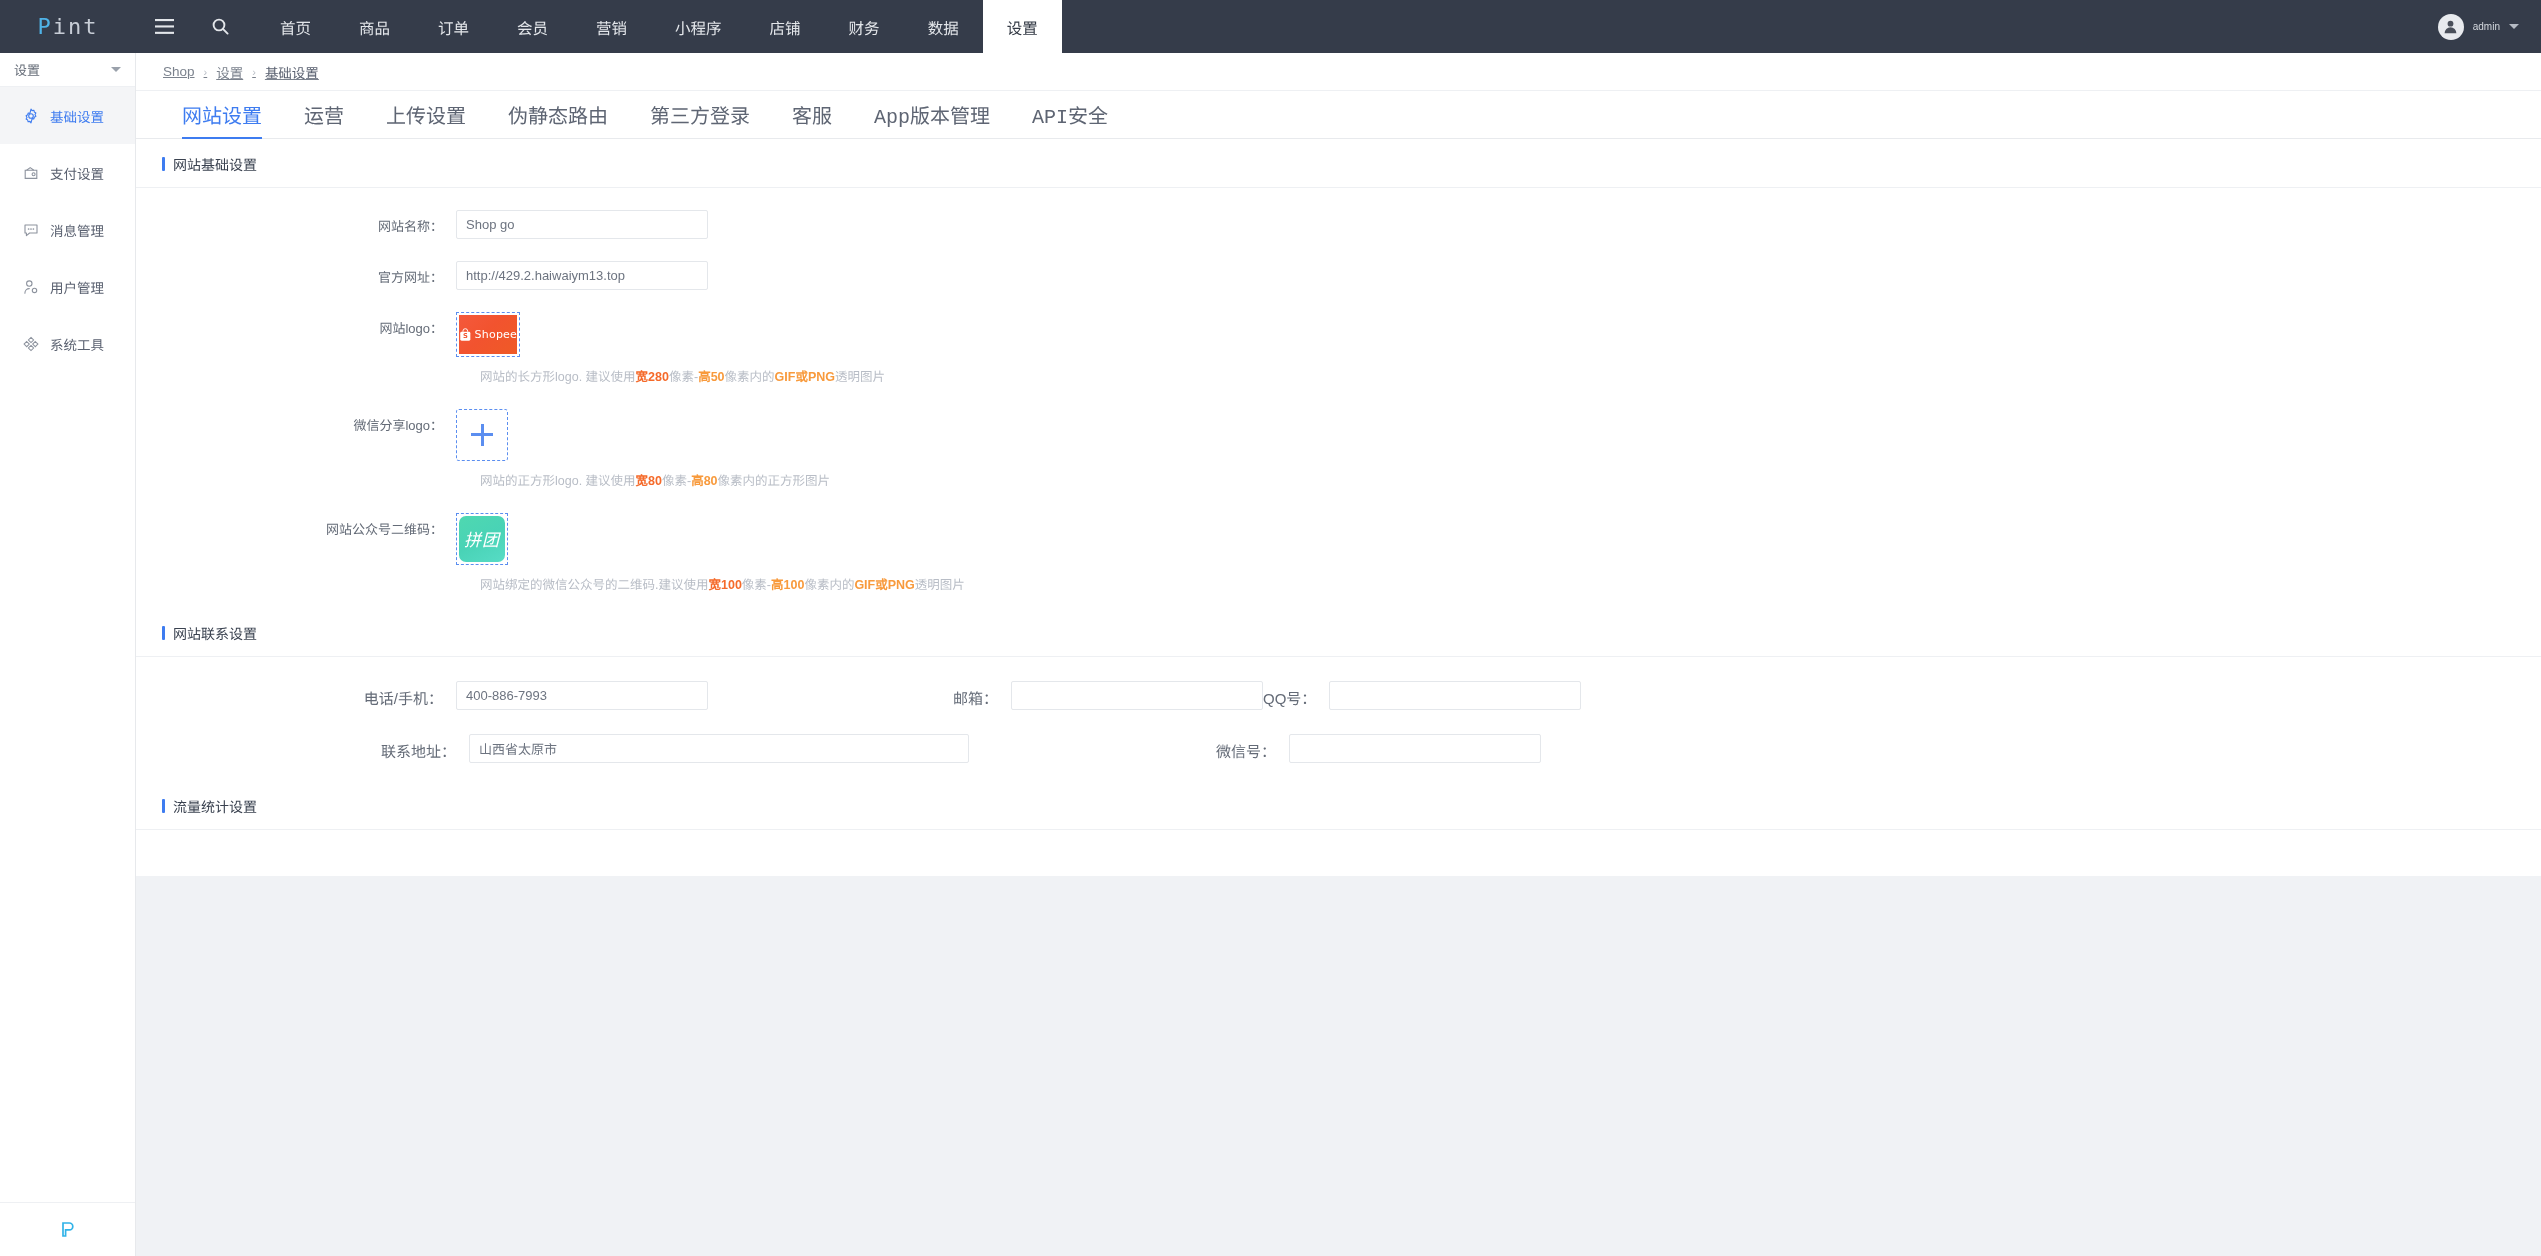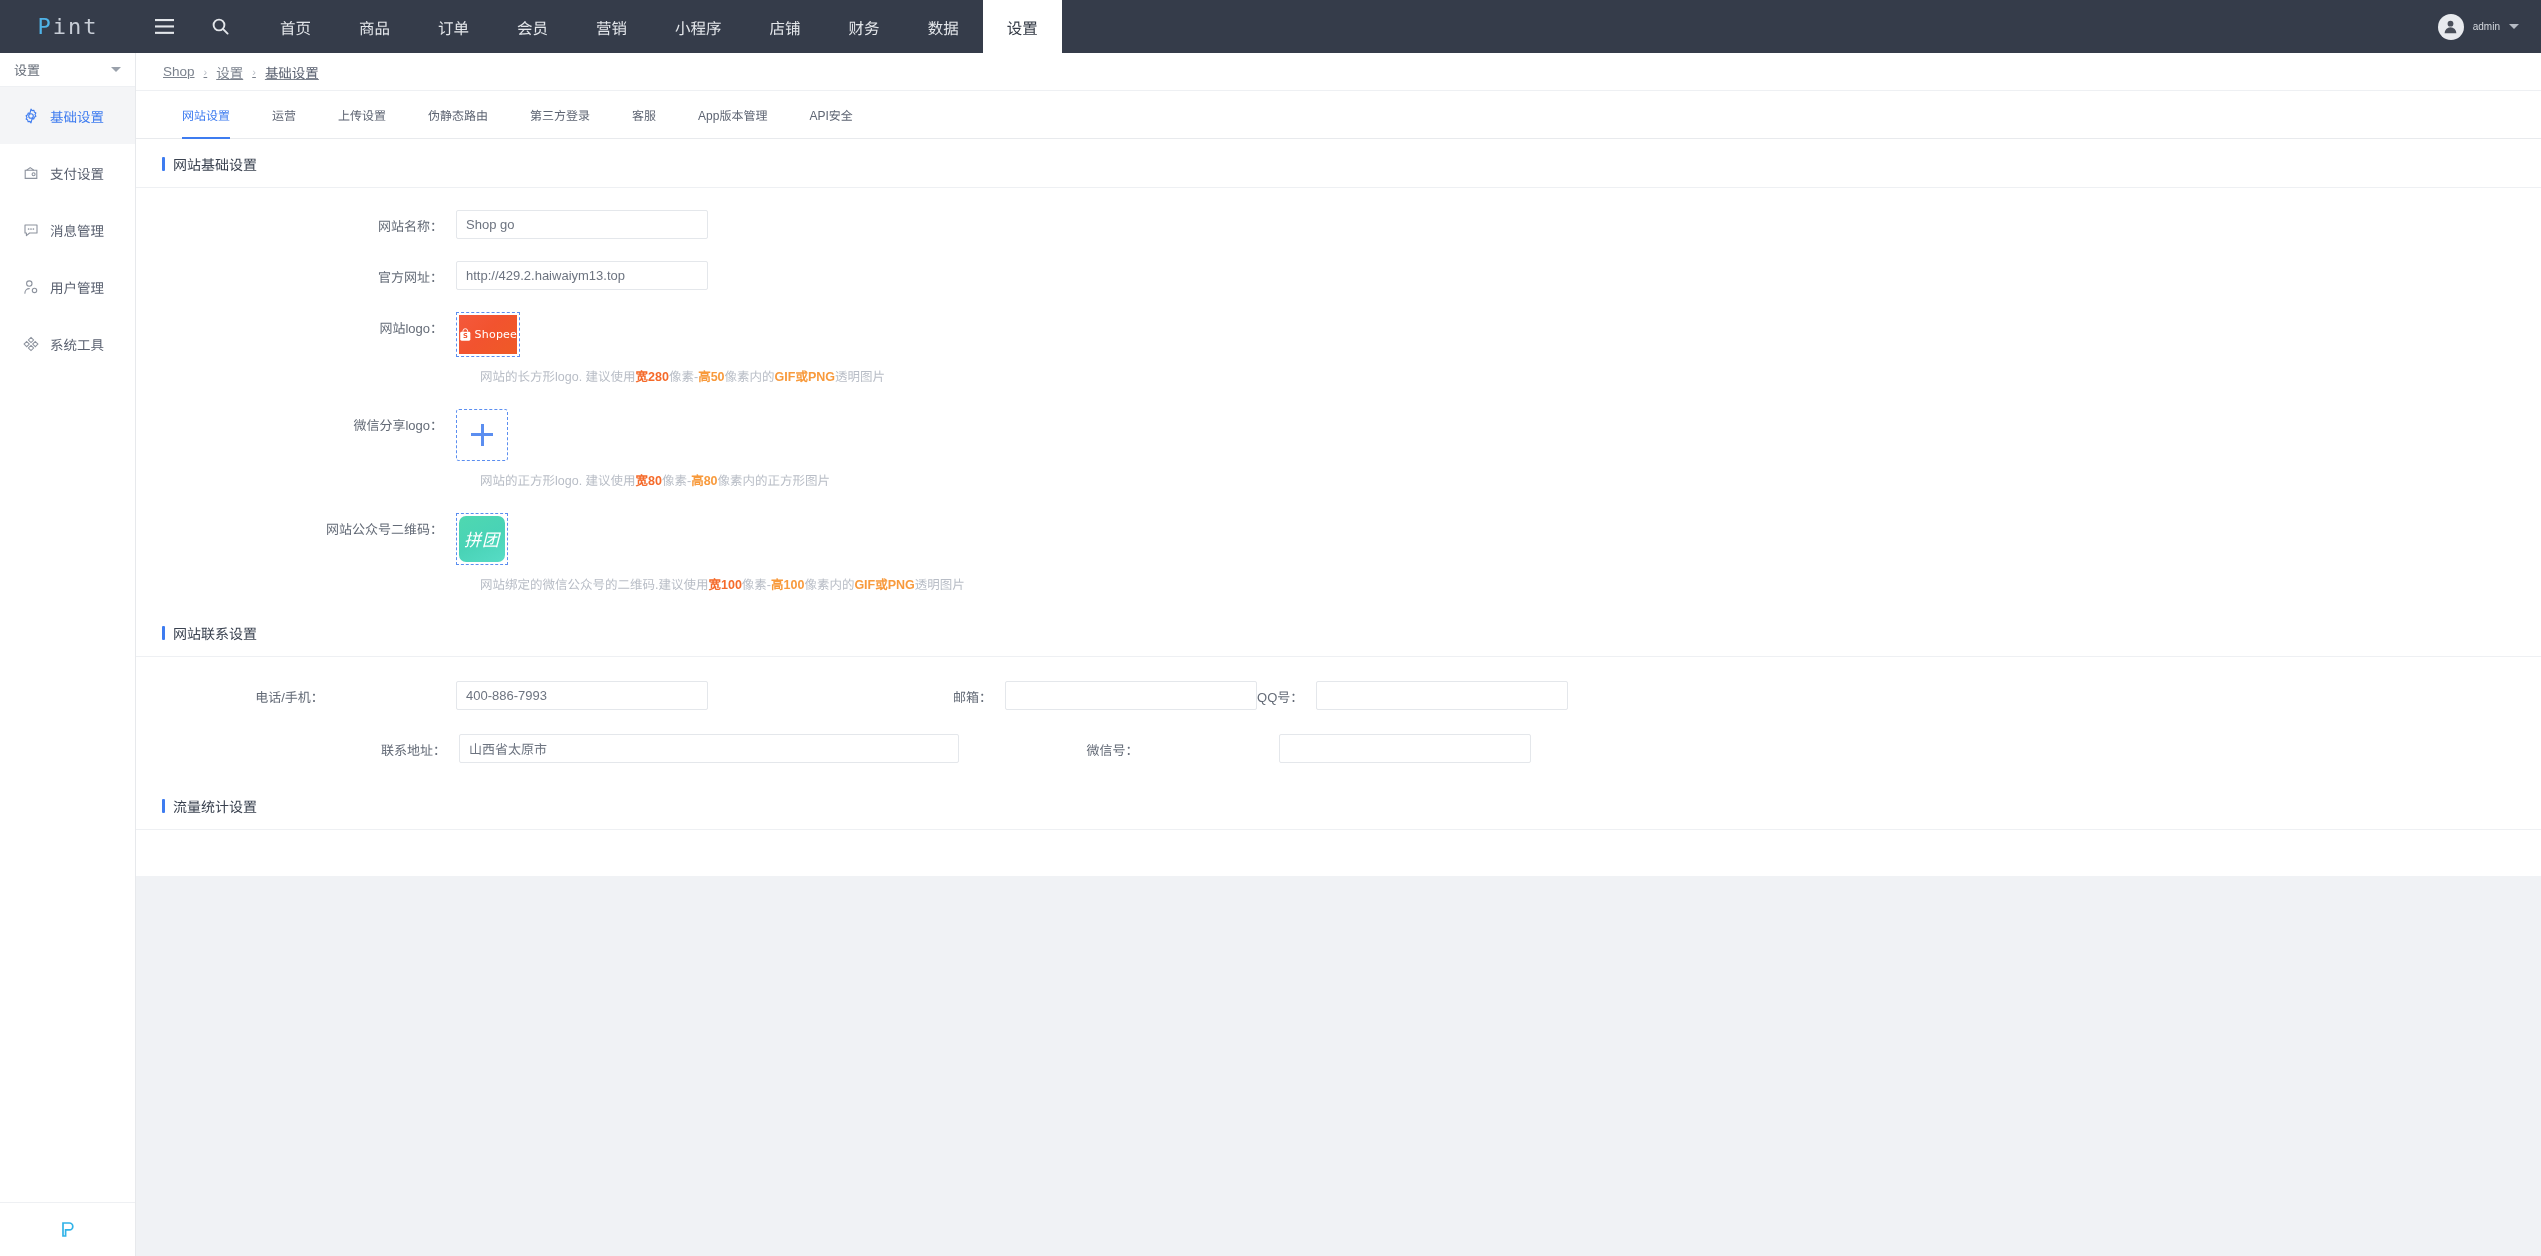--- a/index.html
+++ b/index.html
@@ -108,22 +108,22 @@
     background: #ffffff; margin: 0;
     flex: 0 0 auto;
   }
   .tabs {
     height: 48px; display: flex; align-items: stretch;
     padding-left: 25px; border-bottom: 1px solid #e8eaed;
     background: #fff;
   }
   .tab {
     display: flex; align-items: center; padding: 0 21px;
-    font-size: 12px; color: #5e6573; cursor: pointer;
-    position: relative; white-space: nowrap;
+    font-size: 20px; color: #5e6573; cursor: pointer;
+    position: relative; white-space: nowrap; font-family: Liberation Mono, monospace;
   }
   .tab.active { color: #3e7cf0; }
   .tab.active::after {
     content: ""; position: absolute; left: 21px; right: 21px; bottom: -1px;
     height: 2px; background: #3e7cf0;
   }
 
   .panel { background: #fff; padding: 0 0 46px 0; }
 
   .section-title {
@@ -193,22 +193,22 @@
     width: 100%; height: 100%; border-radius: 7px;
     background: linear-gradient(150deg, #4fd8b0 0%, #49d3b6 50%, #57dcc6 100%);
     display: flex; align-items: center; justify-content: center;
     color: #ffffff; font-size: 17px; letter-spacing: 1px;
   }
 
   
   .multi-row { display: flex; align-items: flex-start; margin-top: 24px; }
   .col-unit { display: flex; align-items: flex-start; }
   .cl-label {
-    text-align: center; padding-right: 13px; padding-top: 6px;
-    font-size: 13px; color: #646b77; white-space: nowrap;
+    text-align: right; padding-right: 13px; padding-top: 6px;
+    font-size: 15px; color: #646b77; white-space: nowrap;
   }
 
   .code-area {
     width: 400px; height: 58px;
     border: 1px solid #e4e7eb; border-radius: 2px;
     resize: none; outline: none; padding: 6px 9px;
     font-size: 13px; color: #6d7480;
     font-family: "Liberation Sans", sans-serif;
   }
   .btn-save {

